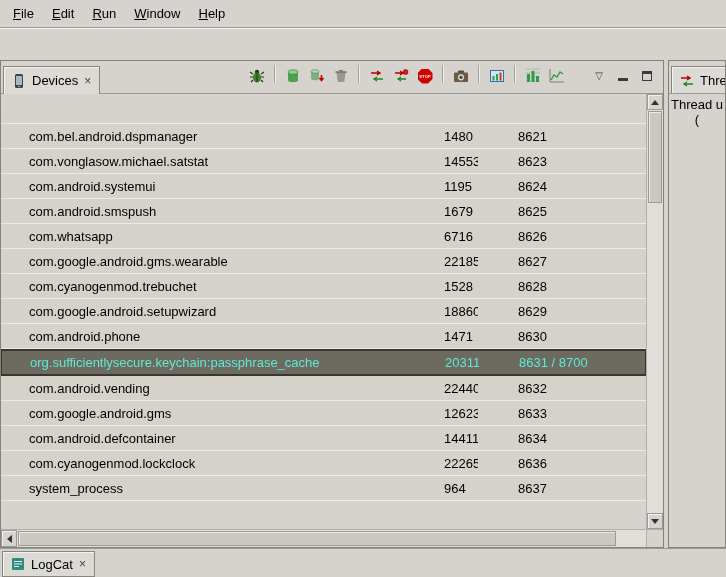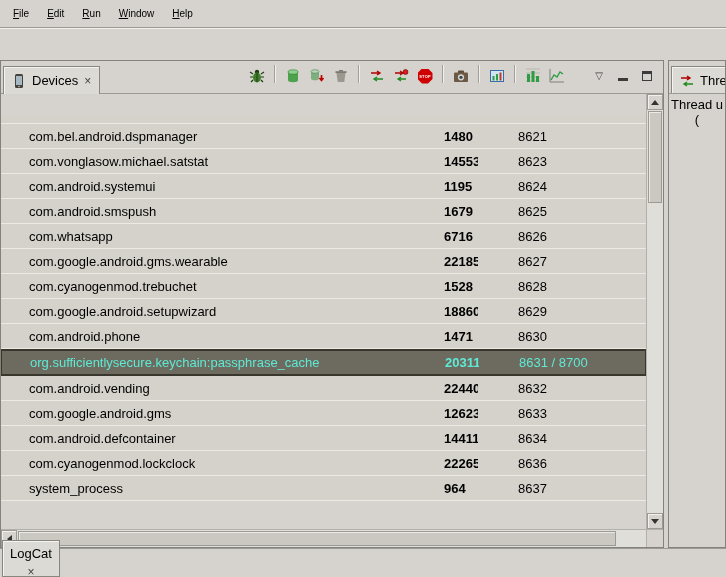--- a/index.html
+++ b/index.html
@@ -6,21 +6,21 @@
   html,body { background:#b0aca4; }
   .app {
     position:relative; width:726px; height:577px; overflow:hidden;
     background:#d6d3ce; color:#000;
     font-family:"Liberation Sans", sans-serif; font-size:12px;
   }
 
   
   .menubar { height:27px; display:flex; align-items:center; padding:0 4px;
              background:#d6d3ce; }
-  .menu-item { display:inline-block; padding:4px 9px; font-size:10px; cursor:default; }
+  .menu-item { display:inline-block; padding:4px 9px; font-size:13px; cursor:default; }
   .menu-item::first-letter { text-decoration:underline; }
 
   
   .toolbar-strip { position:absolute; top:27px; left:0; right:0; height:33px;
                    background:#d6d3ce; border-top:1px solid #9c9a94;
                    box-shadow: inset 0 1px 0 #f2f1ee; }
 
   
   .main { position:absolute; top:60px; left:0; right:0; bottom:29px; display:flex; }
   .left-panel { width:664px; display:flex; flex-direction:column;
@@ -66,21 +66,21 @@
   .th.c3 { width:25px; }
   .th.c4 { flex:1; border-right:none; box-shadow:none; }
 
   .tbody { position:absolute; top:22px; left:0; width:645px; bottom:18px;
            overflow:hidden; background:#d6d3ce; font-size:13px; }
   .spacer-row { height:8px; background:#d5d2cb; border-bottom:1px solid #eceae5; }
   .row { display:flex; align-items:center; height:25px; background:#d5d2cb;
          border-bottom:1px solid #eceae5; cursor:default; }
   .cell { white-space:nowrap; overflow:hidden; }
   .cell.name { width:430px; padding-left:28px; }
-  .cell.pid  { width:47px;  padding-left:13px;font-weight:bold; }
+  .cell.pid  { width:47px;  padding-left:13px; }
   .cell.c3   { width:25px; }
   .cell.port { flex:1; padding-left:15px; }
   .row.selected { background:#6d6b60; color:#5eead4; height:27px;
                   border:2px solid #39372d; border-left-width:1px; border-right-width:1px; }
 
   
   .vscroll { position:absolute; top:0; right:0; bottom:18px; width:17px;
              background:#e0ded9; border-left:1px solid #b2b0a9;
              display:flex; flex-direction:column; align-items:stretch; }
   .sb-btn { height:16px; background:#d6d3ce; border:1px solid #9c9a94;
@@ -112,21 +112,21 @@
   .rp-tabbar { height:33px; display:flex; align-items:flex-end; padding:2px 0 0 2px;
                border-bottom:1px solid #9c9a94; overflow:hidden; white-space:nowrap; }
   .rp-content { padding:3px 2px; font-size:13px; }
   .rp-line1 { white-space:nowrap; overflow:hidden; }
   .rp-line2 { text-align:center; }
 
   
   .bottom-bar { position:absolute; left:0; right:0; bottom:0; height:29px;
                 background:#d6d3ce; border-top:1px solid #9c9a94;
                 display:flex; align-items:flex-end; padding:0 0 0 2px; }
-  .bottom-bar .tab { top:0; height:37px; border-bottom:1px solid #888680;flex-direction:column; }
+  .bottom-bar .tab { top:0; height:26px; border-bottom:1px solid #888680; }
 </style>
 </head>
 <body>
 
 <div class="app">
 
   <div class="menubar">
     <span class="menu-item">File</span>
     <span class="menu-item">Edit</span>
     <span class="menu-item">Run</span>

